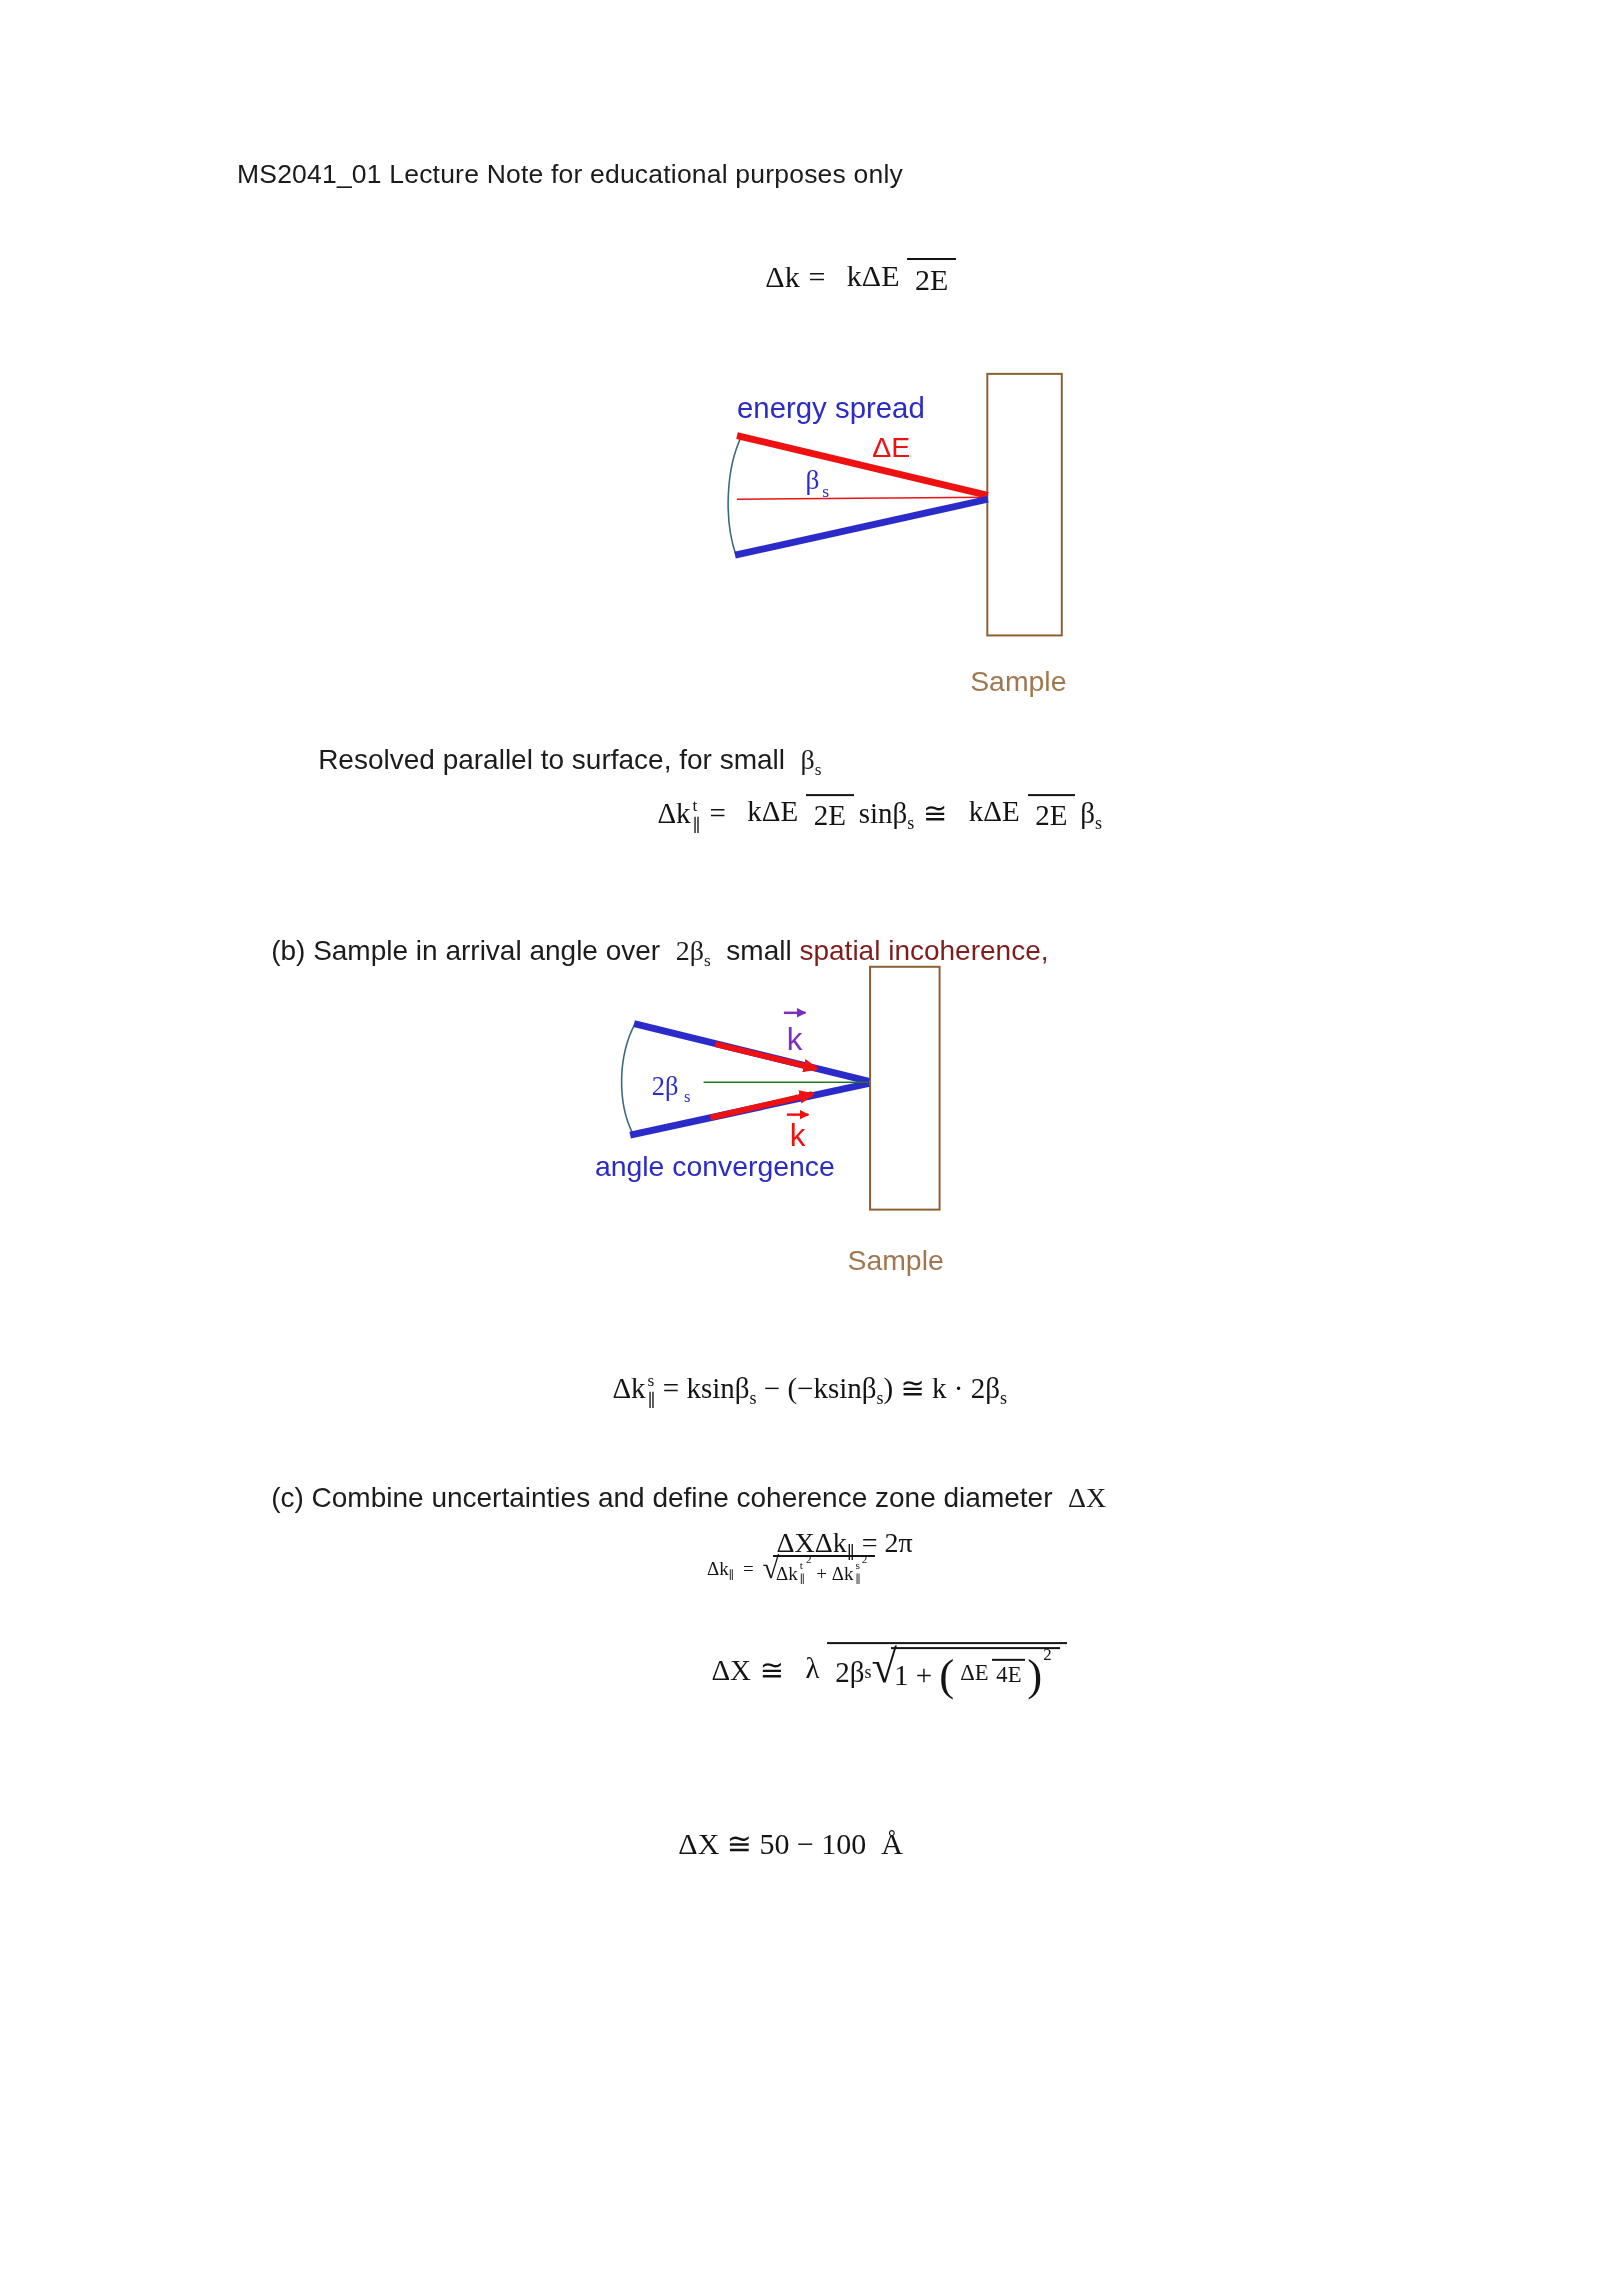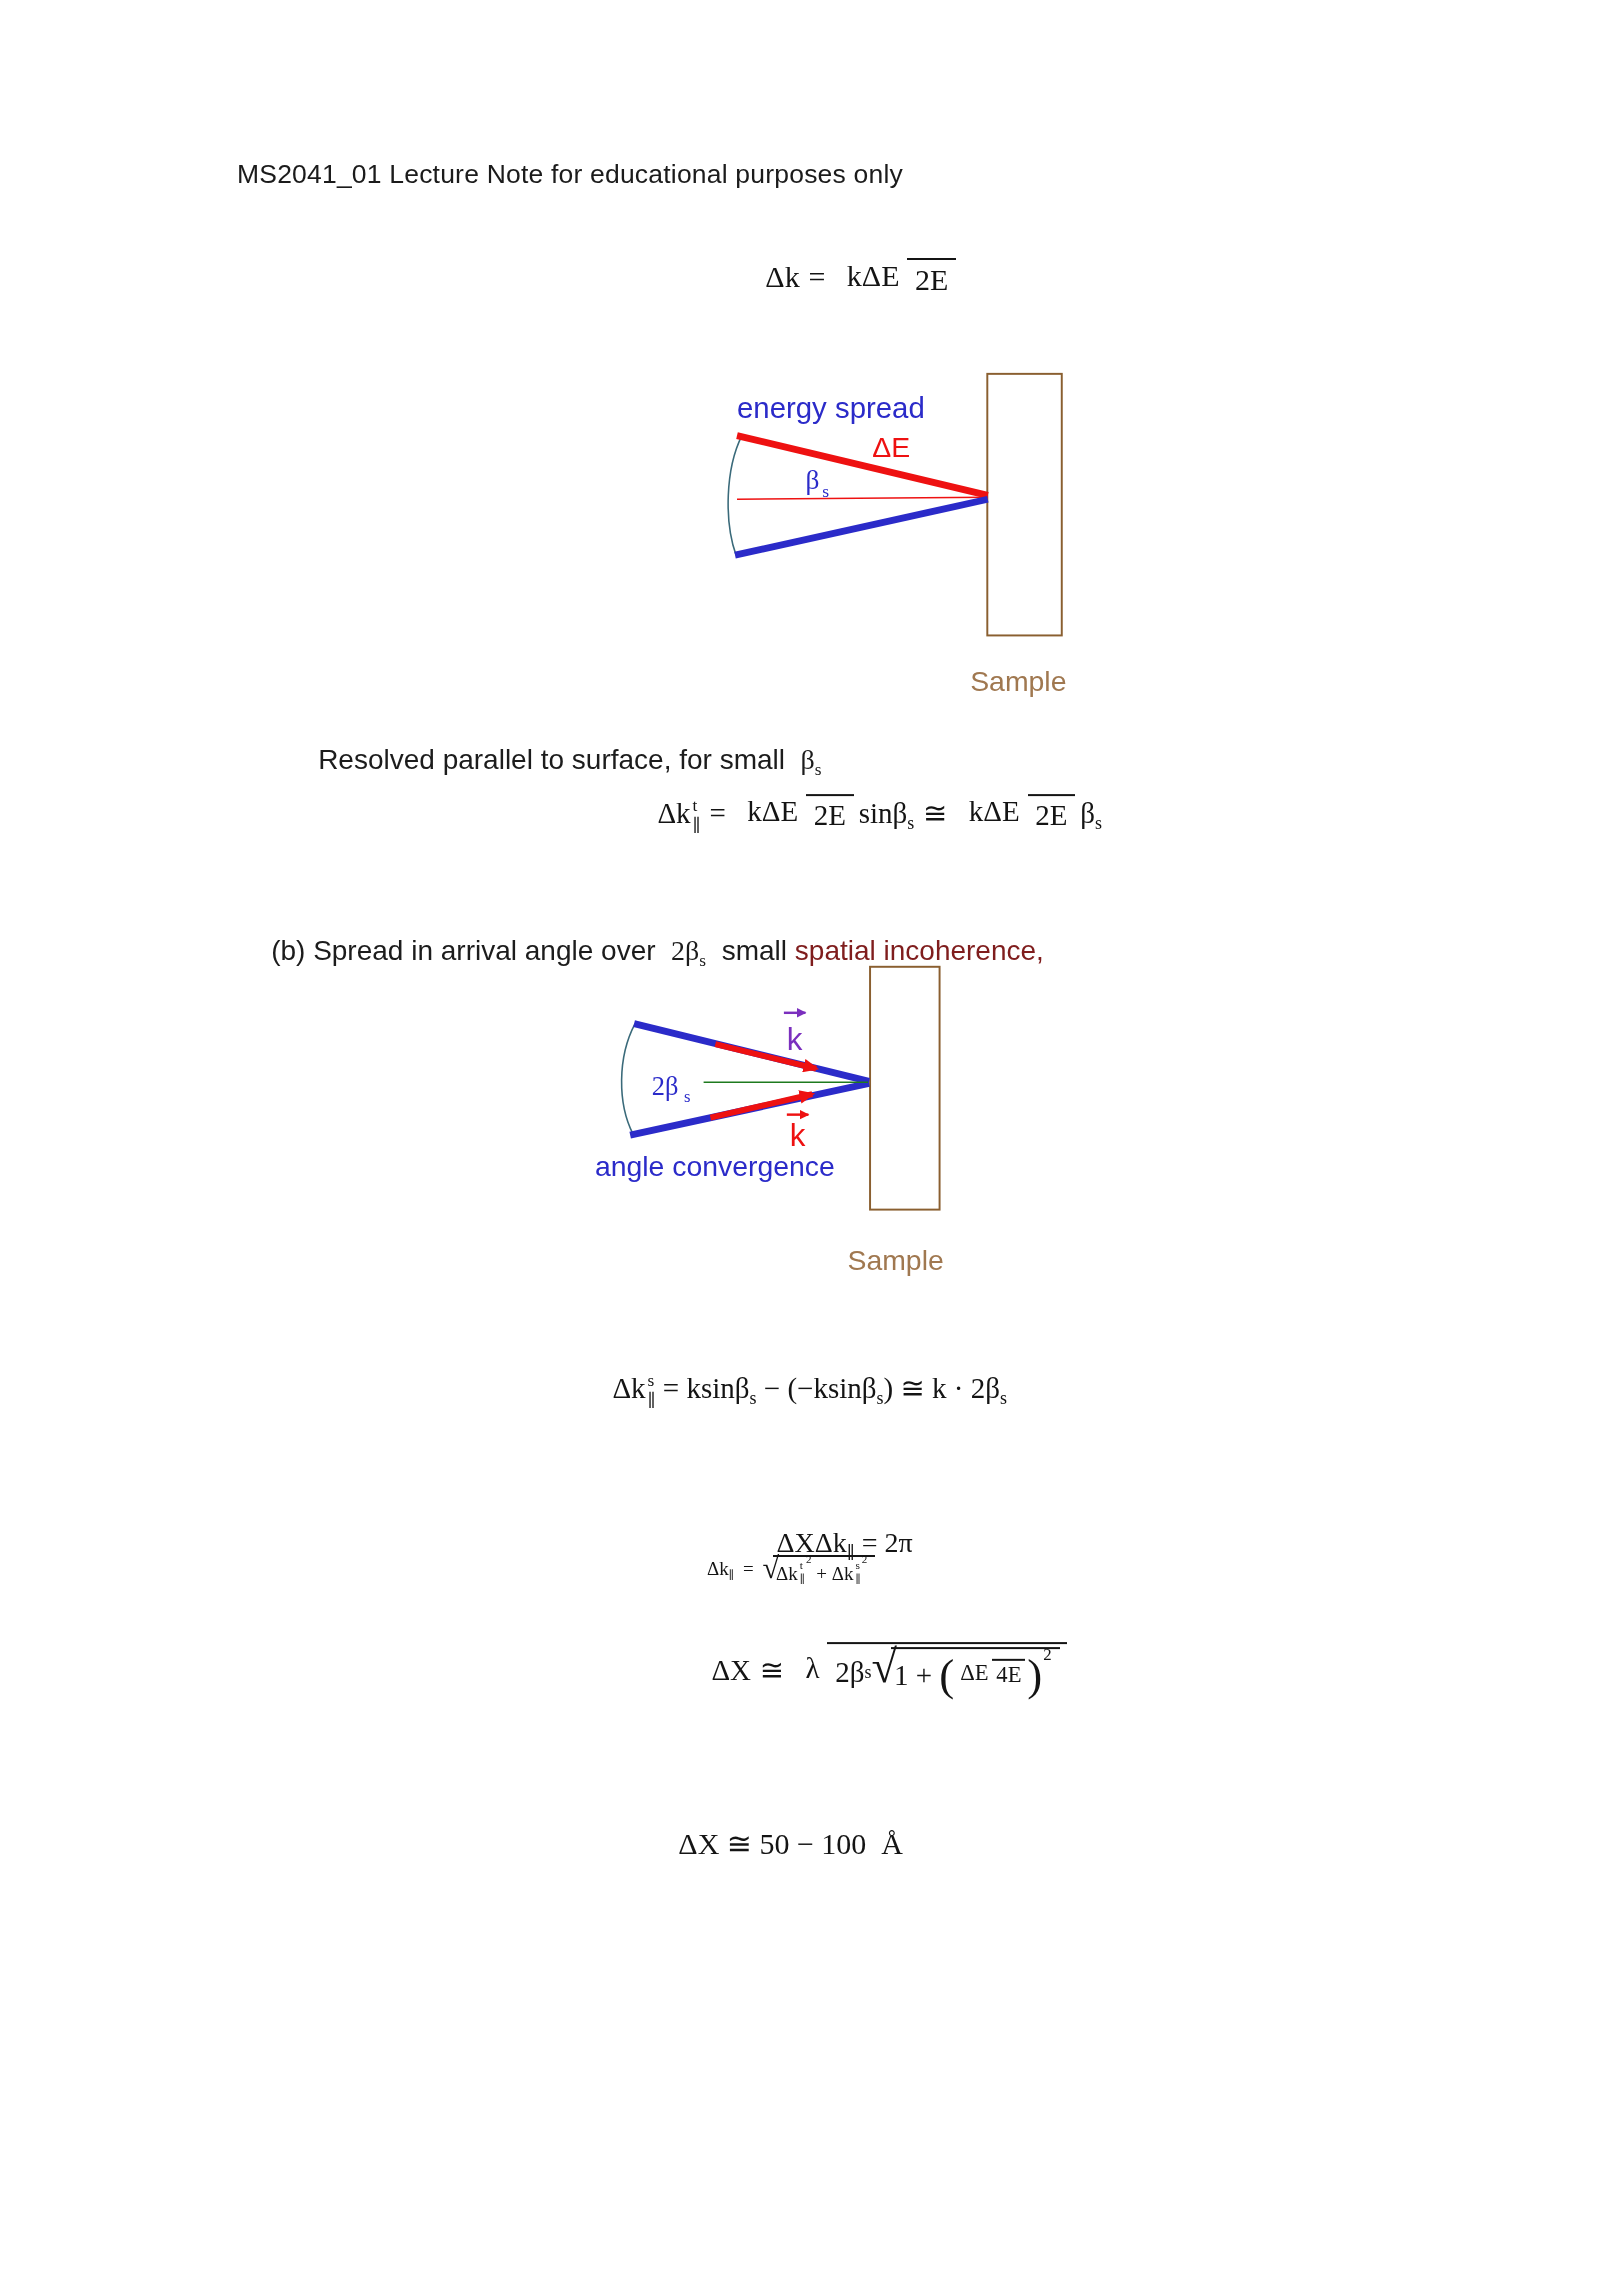--- a/index.html
+++ b/index.html
@@ -69,21 +69,21 @@
     <span>Δk</span><span class="ss"><span class="t">t</span><span class="b">∥</span></span><span class="rel">=</span><span class="frac">
         <span class="num">kΔE</span>
         <span class="den">2E</span>
     </span><span>sinβ</span><span class="s-sub">s</span><span class="rel">≅</span><span class="frac">
         <span class="num">kΔE</span>
         <span class="den">2E</span>
     </span><span>β</span><span class="s-sub">s</span>
   </div>
 
   <div class="abs bodyline" style="left:240px;top:867px;">
-    <span>(b) Spread in arrival angle over  </span><span class="m">2β</span><span class="m s-sub">s</span><span>  small </span><span class="red-text">spatial incoherence,</span>
+    <span>(b) Sample in arrival angle over  </span><span class="m">2β</span><span class="m s-sub">s</span><span>  small </span><span class="red-text">spatial incoherence,</span>
   </div>
 
   <svg class="abs" style="left:583px;top:921px;" width="392" height="328" viewBox="0 0 400 335">
     <defs>
       <marker id="arrowRedBig" markerUnits="userSpaceOnUse" markerWidth="18" markerHeight="14" refX="13" refY="7" orient="auto">
         <path d="M0,0 L16,7 L0,14 Z" fill="#ee1111"></path>
       </marker>
       <marker id="arrowRedSm" markerUnits="userSpaceOnUse" markerWidth="12" markerHeight="10" refX="9" refY="5" orient="auto">
         <path d="M0,0 L10,5 L0,10 Z" fill="#ee1111"></path>
       </marker>
@@ -105,20 +105,23 @@
     <text class="mathtxt" x="70" y="141" font-size="27" fill="#2b2bc9">2β</text>
     <text class="mathtxt" x="103" y="148" font-size="17" fill="#2b2bc9">s</text>
     <text x="12" y="224" font-size="29" fill="#2b2bc9">angle convergence</text>
     <text x="270" y="320" font-size="29" fill="#a07850">Sample</text>
   </svg>
 
   <div class="eq" style="left:585px;top:1302px;font-size:29px;">
     <span>Δk</span><span class="ss"><span class="t">s</span><span class="b">∥</span></span><span> = ksinβ</span><span class="s-sub">s</span><span> − (−ksinβ</span><span class="s-sub">s</span><span>) ≅ k · 2β</span><span class="s-sub">s</span>
   </div>
 
+  <div class="abs bodyline" style="left:240px;top:1414px;">
+    <span>(c) Combine uncertainties and define coherence zone diameter  </span><span class="m">ΔX</span>
+  </div>
 
   <div class="eq" style="left:750px;top:1459px;font-size:28px;text-align:center;">
     <span>ΔXΔk</span><span class="s-sub">∥</span><span> = 2π</span>
   </div>
 
   <div class="eq" style="left:689px;top:1497px;font-size:19px;">
     <span>Δk</span><span class="s-sub">∥</span><span class="rel">=</span><span class="sqrt"><span class="sign">√</span><span class="body">
         <span>Δk</span><span class="ss"><span class="t">t</span><span class="b">∥</span></span><span class="exp-top">2</span><span> + </span><span>Δk</span><span class="ss"><span class="t">s</span><span class="b">∥</span></span><span class="exp-top">2</span>
     </span></span>
   </div>

